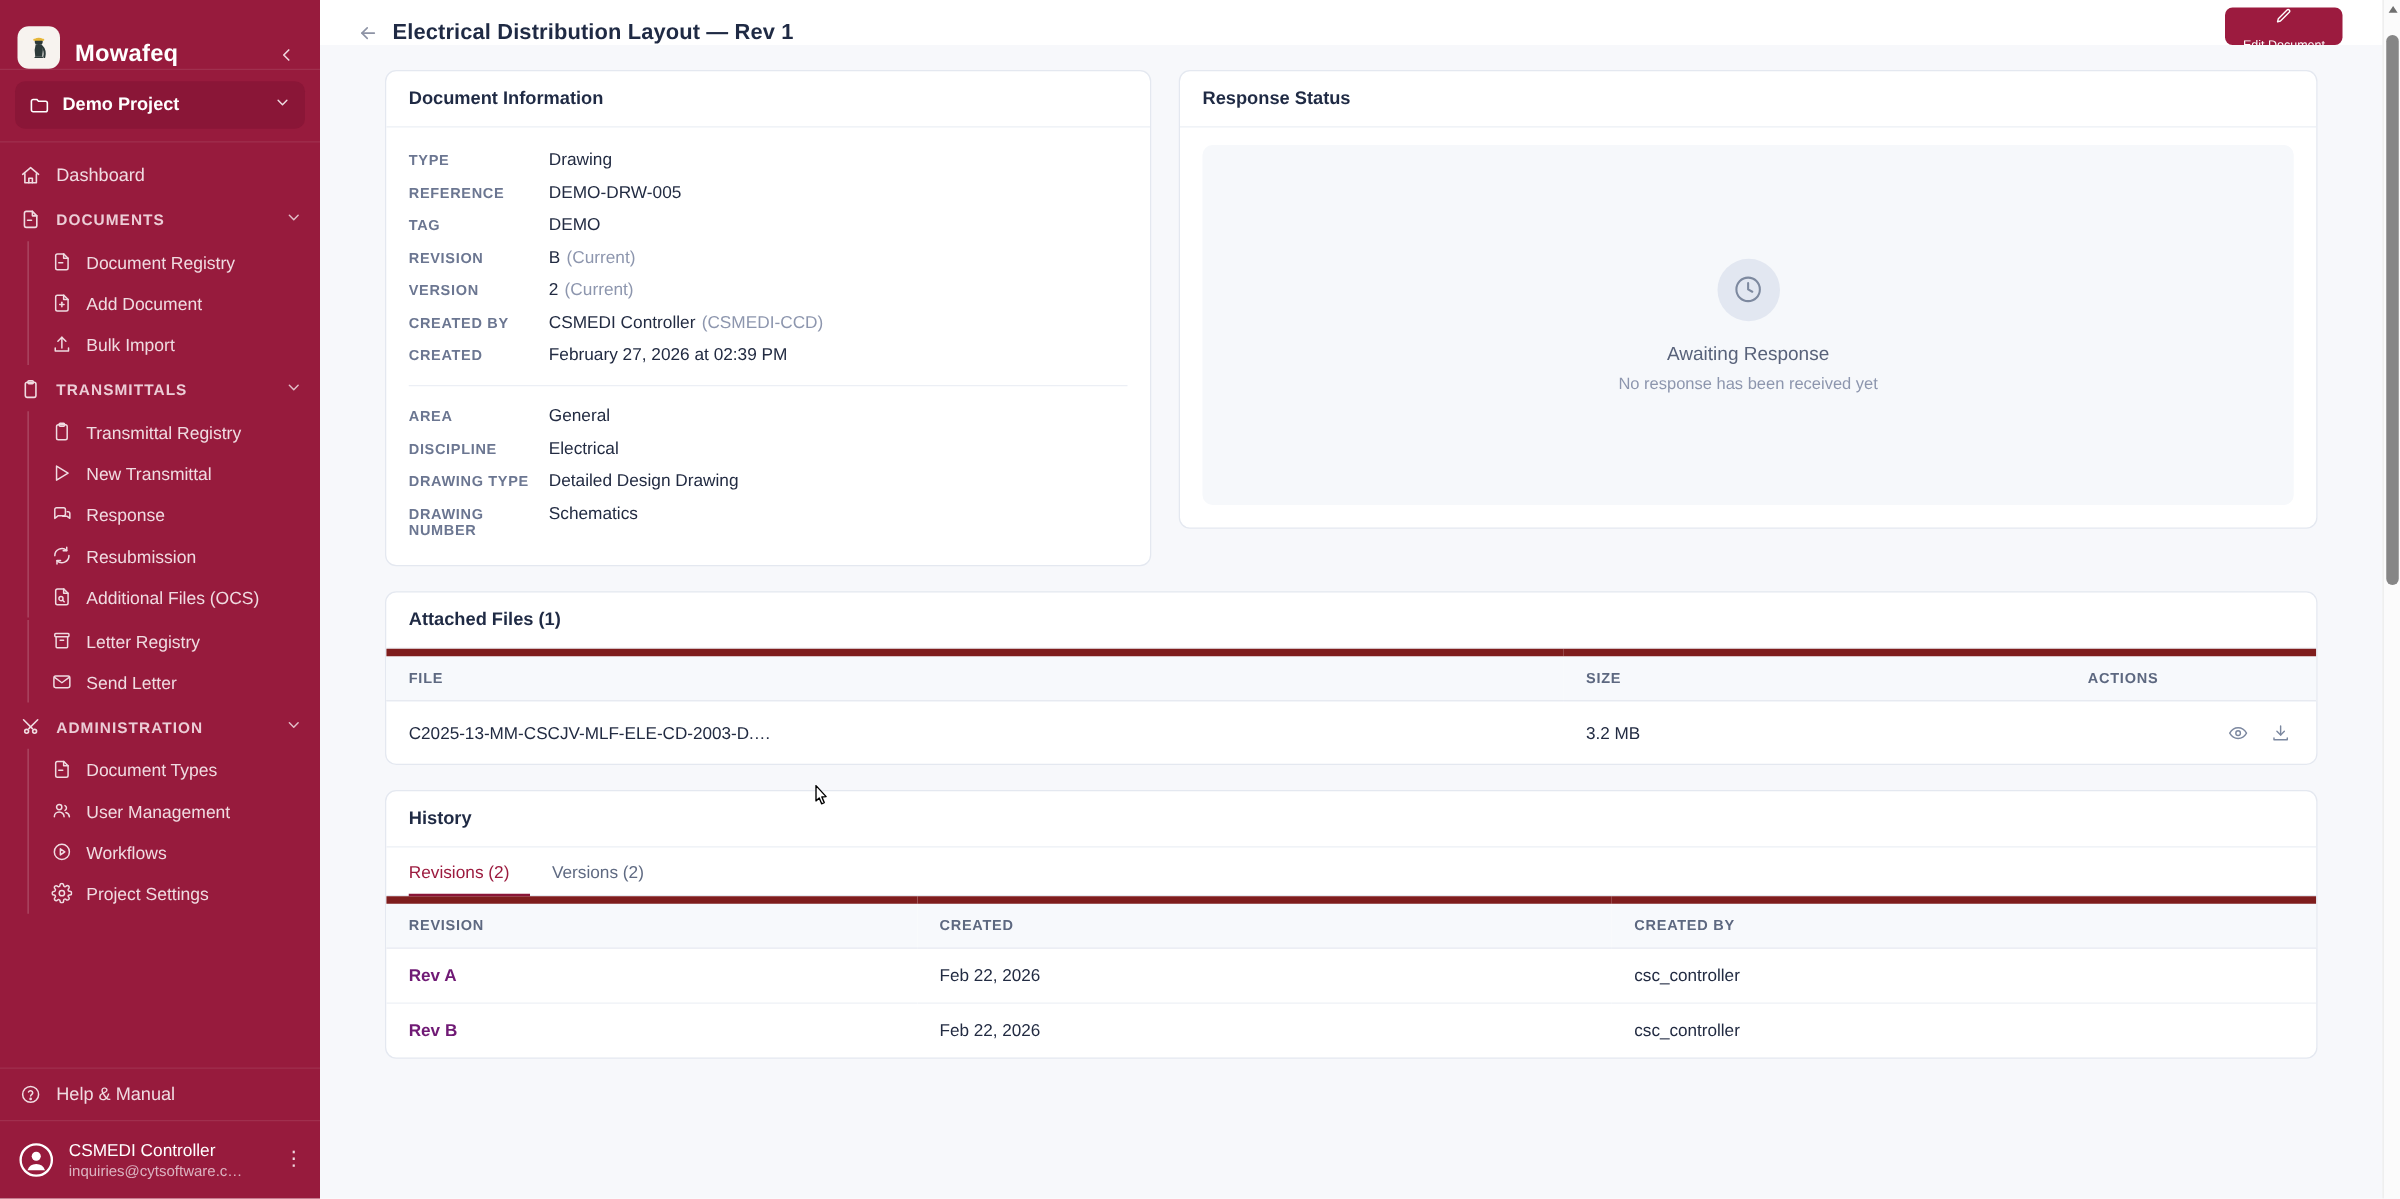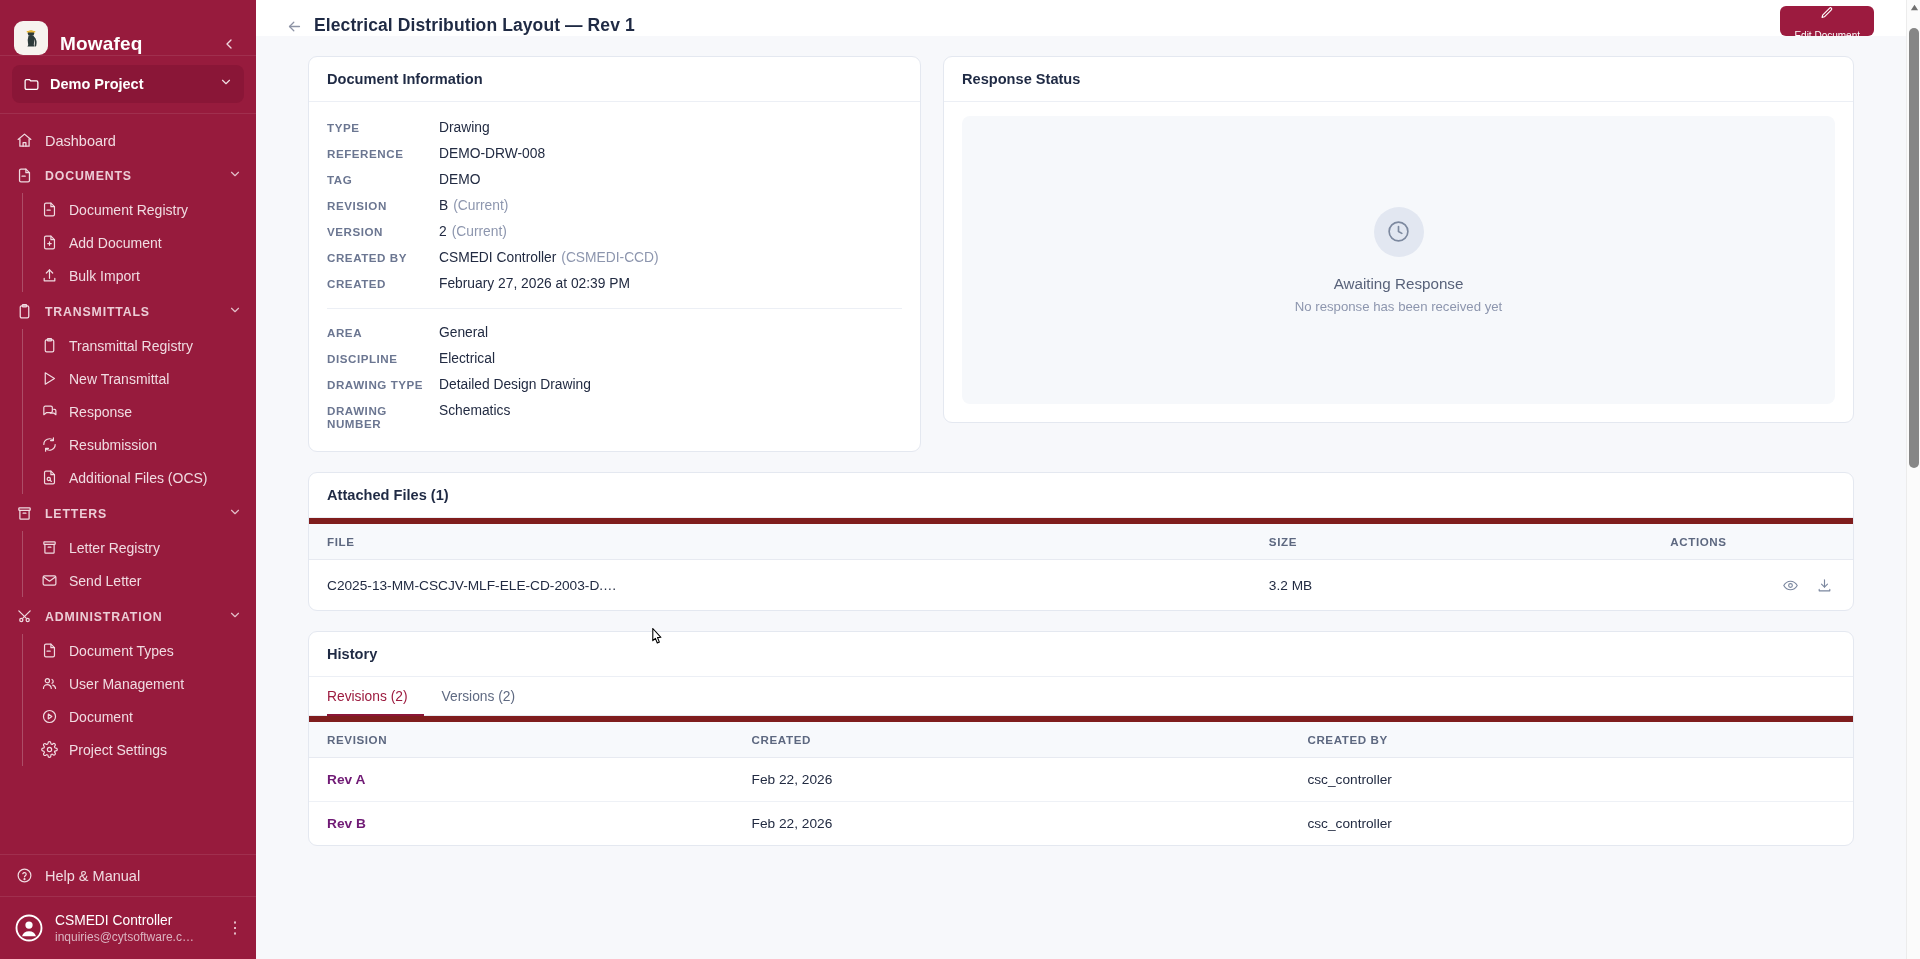--- a/index.html
+++ b/index.html
@@ -396,35 +396,20 @@
                   <circle cx="11" cy="14" r="2.3"></circle>
                   <line x1="12.8" y1="15.8" x2="14.6" y2="17.6"></line>
                 </svg>
             </span>
             <span class="lbl">Additional Files (OCS)</span>
           </div>
         </div>
       </div>
 
       <div class="sb-group">
-        <div class="sb-row">
-          <span>
-            <svg class="sb-ico" viewBox="0 0 24 24" fill="none" stroke="currentColor" stroke-width="1.8" stroke-linecap="round" stroke-linejoin="round">
-                <rect x="4" y="4" width="16" height="3.6" rx="1"></rect>
-                <path d="M5.5 7.6V19a1 1 0 0 0 1 1h11a1 1 0 0 0 1-1V7.6"></path>
-                <line x1="10" y1="11.5" x2="14" y2="11.5"></line>
-              </svg>
-          </span>
-          <span class="sb-group-label">Letters</span>
-          <span>
-            <svg class="sb-chev" viewBox="0 0 24 24" fill="none" stroke="currentColor" stroke-width="2" stroke-linecap="round" stroke-linejoin="round">
-                <polyline points="6 9 12 15 18 9"></polyline>
-              </svg>
-          </span>
-        </div>
         <div class="sb-sub">
           <div class="sb-row">
             <span>
               <svg class="sb-ico" viewBox="0 0 24 24" fill="none" stroke="currentColor" stroke-width="1.7" stroke-linecap="round" stroke-linejoin="round">
                   <rect x="4" y="4" width="16" height="3.6" rx="1"></rect>
                   <path d="M5.5 7.6V19a1 1 0 0 0 1 1h11a1 1 0 0 0 1-1V7.6"></path>
                   <line x1="10" y1="11.5" x2="14" y2="11.5"></line>
                 </svg>
             </span>
             <span class="lbl">Letter Registry</span>
@@ -480,21 +465,21 @@
             </span>
             <span class="lbl">User Management</span>
           </div>
           <div class="sb-row">
             <span>
               <svg class="sb-ico" viewBox="0 0 24 24" fill="none" stroke="currentColor" stroke-width="1.7" stroke-linecap="round" stroke-linejoin="round">
                   <circle cx="12" cy="12" r="8.5"></circle>
                   <path d="M10.3 8.6l5 3.4-5 3.4z"></path>
                 </svg>
             </span>
-            <span class="lbl">Document</span>
+            <span class="lbl">Workflows</span>
           </div>
           <div class="sb-row">
             <span>
               <svg class="sb-ico" viewBox="0 0 24 24" fill="none" stroke="currentColor" stroke-width="1.7" stroke-linecap="round" stroke-linejoin="round">
                   <circle cx="12" cy="12" r="3"></circle>
                   <path d="M19.2 14.5a1.6 1.6 0 0 0 .33 1.76l.06.06a2 2 0 1 1-2.82 2.82l-.06-.06a1.6 1.6 0 0 0-1.76-.33 1.6 1.6 0 0 0-1 1.47V21a2 2 0 1 1-4 0v-.1A1.6 1.6 0 0 0 8.9 19.4a1.6 1.6 0 0 0-1.76.33l-.06.06a2 2 0 1 1-2.82-2.82l.06-.06a1.6 1.6 0 0 0 .33-1.76 1.6 1.6 0 0 0-1.47-1H3a2 2 0 1 1 0-4h.1A1.6 1.6 0 0 0 4.6 8.9a1.6 1.6 0 0 0-.33-1.76l-.06-.06a2 2 0 1 1 2.82-2.82l.06.06a1.6 1.6 0 0 0 1.76.33H8.9a1.6 1.6 0 0 0 1-1.47V3a2 2 0 1 1 4 0v.1a1.6 1.6 0 0 0 1 1.47 1.6 1.6 0 0 0 1.76-.33l.06-.06a2 2 0 1 1 2.82 2.82l-.06.06a1.6 1.6 0 0 0-.33 1.76V9a1.6 1.6 0 0 0 1.47 1H21a2 2 0 1 1 0 4h-.1a1.6 1.6 0 0 0-1.47 1z"></path>
                 </svg>
             </span>
             <span class="lbl">Project Settings</span>
           </div>
@@ -560,21 +545,21 @@
           <div class="card">
             <div class="card-head">Document Information</div>
             <div class="di-body">
 
               <div class="di-row">
                 <div class="di-label">TYPE</div>
                 <div class="di-value">Drawing</div>
               </div>
               <div class="di-row">
                 <div class="di-label">REFERENCE</div>
-                <div class="di-value">DEMO-DRW-008</div>
+                <div class="di-value">DEMO-DRW-005</div>
               </div>
               <div class="di-row">
                 <div class="di-label">TAG</div>
                 <div class="di-value">DEMO</div>
               </div>
               <div class="di-row">
                 <div class="di-label">REVISION</div>
                 <div class="di-value">B</div>
                 <div class="di-value di-muted" style="margin-left:5px">(Current)</div>
               </div>

